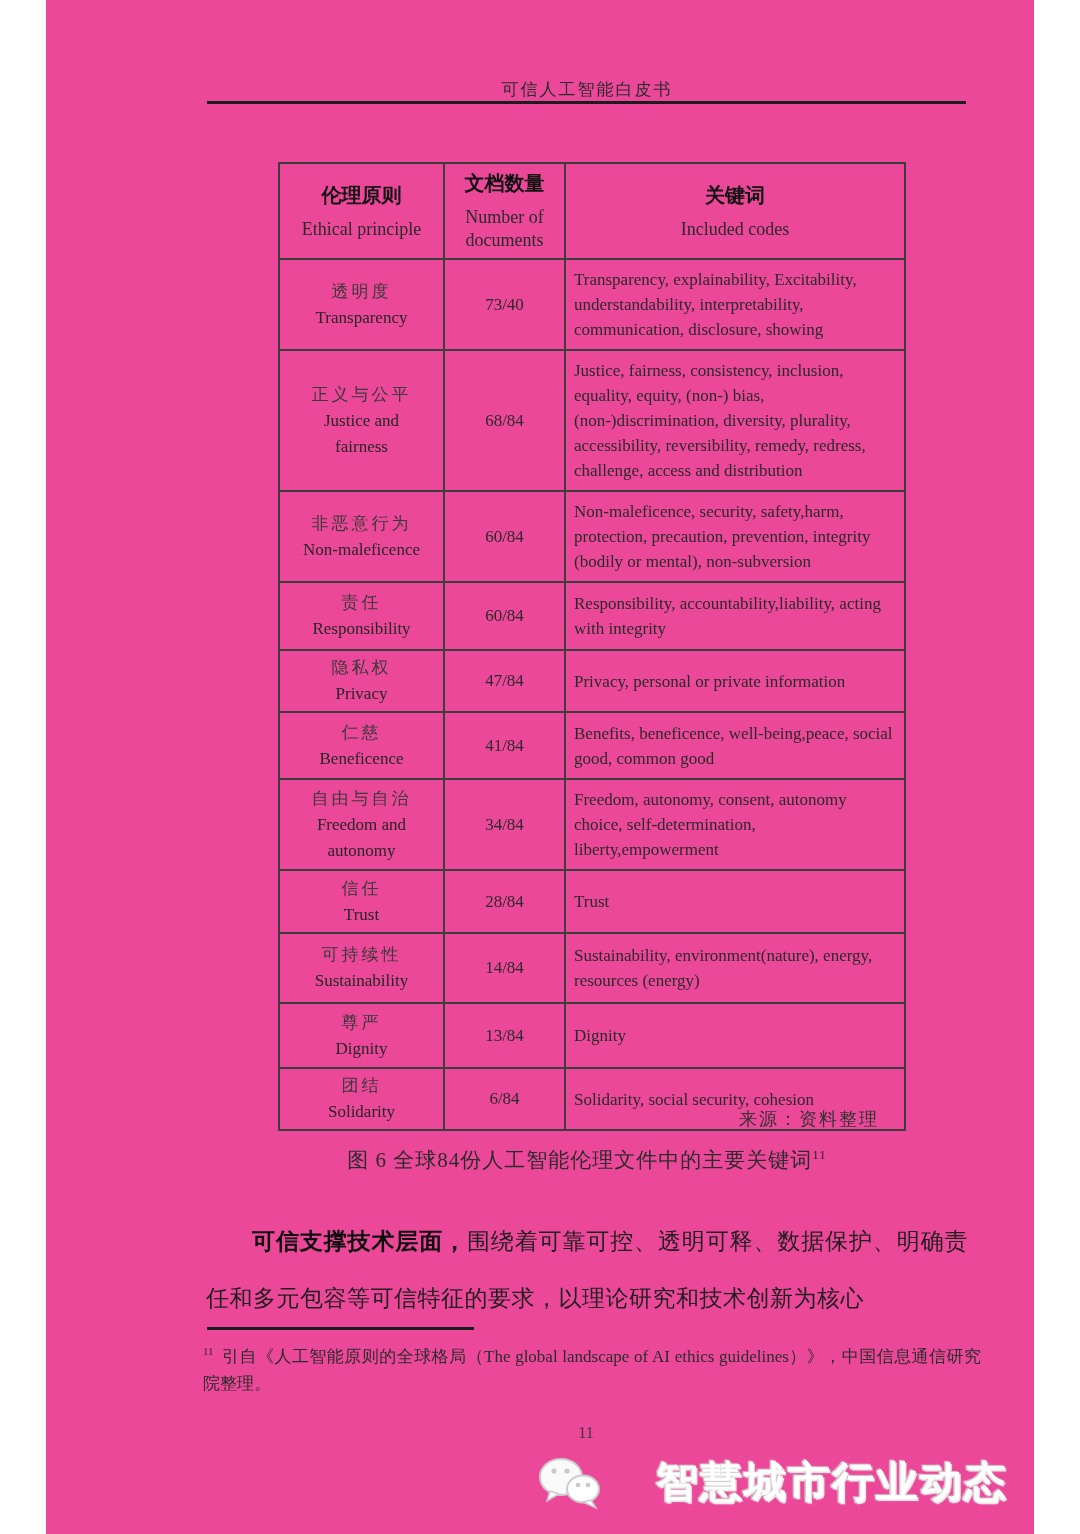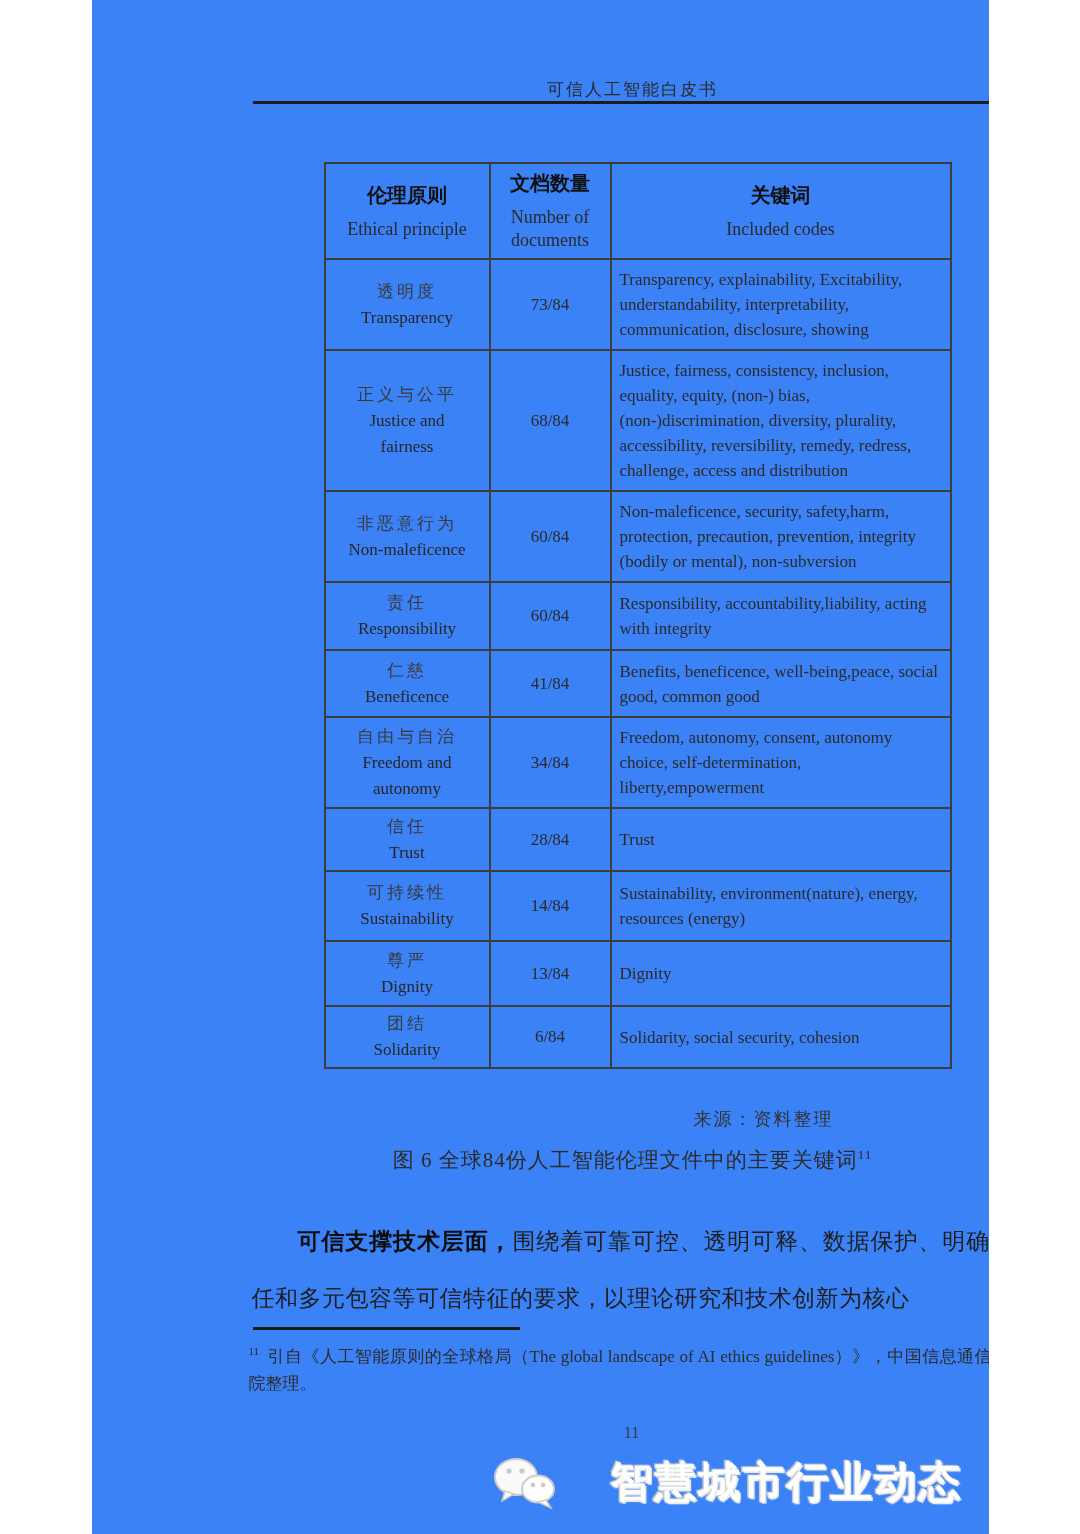--- a/index.html
+++ b/index.html
@@ -1,22 +1,22 @@
 <!DOCTYPE html>
 <html><head>
 <meta charset="utf-8">
 <style>
   * { box-sizing: border-box; margin: 0; padding: 0; }
   html,body { background:#ffffff; }
   .page {
     position: relative;
-    width: 897px;
+    width: 988px;
     height: 1534px;
     margin: 0 auto;
-    background: #3b82f6;
+    background: #ec4899;
     font-family: "Liberation Serif", serif;
     color: #222;
     overflow: hidden;
   }
   
   .doc-header {
     position: absolute;
     top: 78px; left: 162px; width: 758px;
     text-align: center;
     font-size: 17px;
@@ -169,21 +169,21 @@
           <div class="th-en">Included codes</div>
         </th>
       </tr>
     </thead>
     <tbody>
         <tr style="height: 80px;">
           <td class="c-principle">
             <div class="zh">透明度</div>
             <div class="en">Transparency</div>
           </td>
-          <td class="c-count">73/84</td>
+          <td class="c-count">73/40</td>
           <td class="c-keywords">Transparency, explainability, Excitability, understandability, interpretability, communication, disclosure, showing</td>
         </tr>
         <tr style="height: 125px;">
           <td class="c-principle">
             <div class="zh">正义与公平</div>
             <div class="en">Justice and fairness</div>
           </td>
           <td class="c-count">68/84</td>
           <td class="c-keywords">Justice, fairness, consistency, inclusion, equality, equity, (non-) bias, (non-)discrimination, diversity, plurality, accessibility, reversibility, remedy, redress, challenge, access and distribution</td>
         </tr>
@@ -195,20 +195,28 @@
           <td class="c-count">60/84</td>
           <td class="c-keywords">Non-maleficence, security, safety,harm, protection, precaution, prevention, integrity (bodily or mental), non-subversion</td>
         </tr>
         <tr style="height: 68px;">
           <td class="c-principle">
             <div class="zh">责任</div>
             <div class="en">Responsibility</div>
           </td>
           <td class="c-count">60/84</td>
           <td class="c-keywords">Responsibility, accountability,liability, acting with integrity</td>
+        </tr>
+        <tr style="height: 61px;">
+          <td class="c-principle">
+            <div class="zh">隐私权</div>
+            <div class="en">Privacy</div>
+          </td>
+          <td class="c-count">47/84</td>
+          <td class="c-keywords">Privacy, personal or private information</td>
         </tr>
         <tr style="height: 67px;">
           <td class="c-principle">
             <div class="zh">仁慈</div>
             <div class="en">Beneficence</div>
           </td>
           <td class="c-count">41/84</td>
           <td class="c-keywords">Benefits, beneficence, well-being,peace, social good, common good</td>
         </tr>
         <tr style="height: 77px;">

